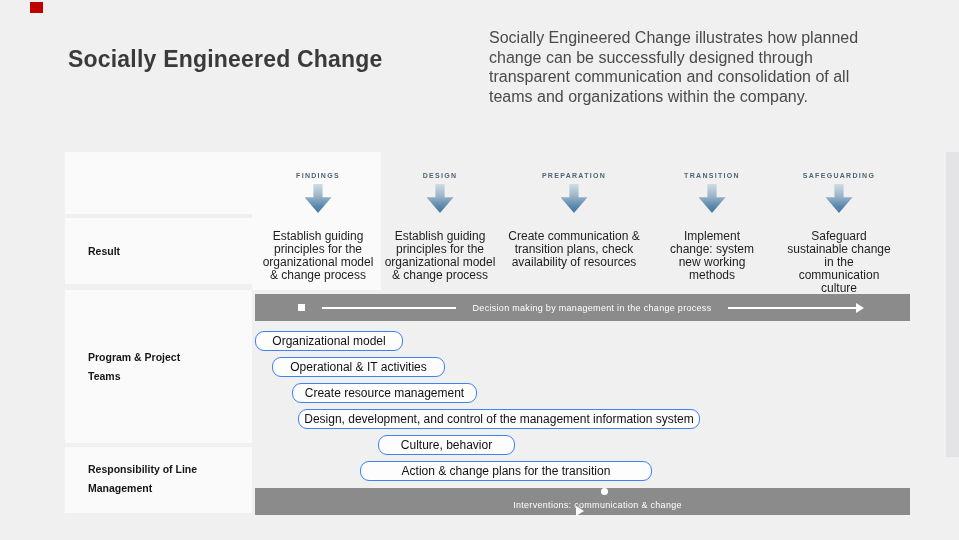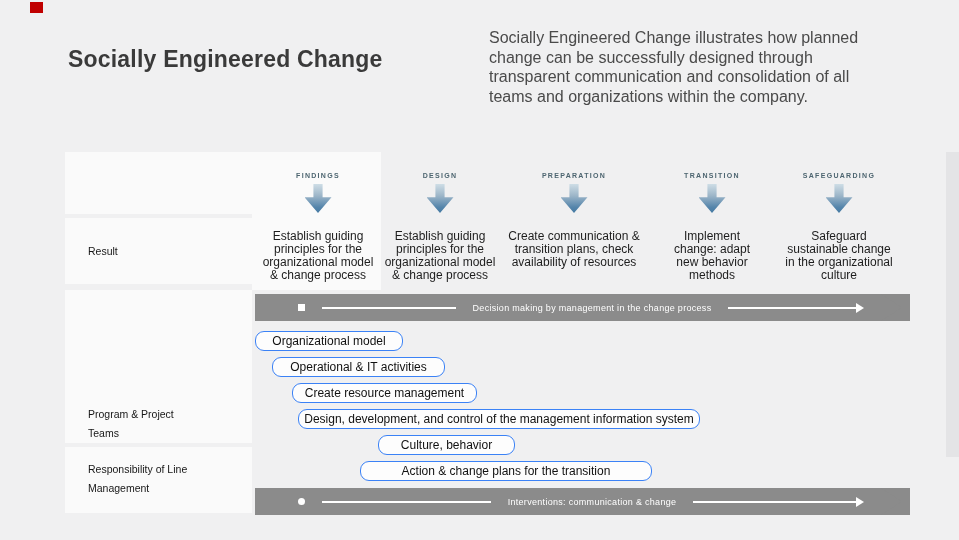--- a/index.html
+++ b/index.html
@@ -10,43 +10,43 @@
 
   .title{position:absolute;left:68px;top:46px;margin:0;font-size:23px;font-weight:bold;
          color:#3a3a3a;letter-spacing:0.2px;}
   .intro{position:absolute;left:489px;top:28px;width:372px;margin:0;font-size:16px;
          line-height:19.5px;color:#4a4a4a;}
 
   
   .card{position:absolute;left:65px;width:187px;background:#fafafa;display:flex;align-items:center;}
   .card-top{top:152px;height:62px;}
   .card-result{top:218px;height:66px;}
-  .card-teams{top:290px;height:153px;align-items:flex-end;}
+  .card-teams{top:290px;height:153px;}
   .card-line{top:447px;height:66px;}
-  .rowlabel{display:block;padding-left:23px;width:110px;font-size:10.5px;font-weight:normal;
+  .rowlabel{display:block;padding-left:23px;width:110px;font-size:10.5px;font-weight:bold;
             color:#161616;line-height:19px;}
   .card-line .rowlabel{align-self:flex-start;margin-top:13px;}
 
   .findings-card{position:absolute;left:252px;top:152px;width:129px;height:138px;background:#fafafa;}
   .right-strip{position:absolute;left:946px;top:152px;width:13px;height:305px;background:#e4e4e6;}
 
   
   .phase{position:absolute;top:172px;text-align:center;}
   .phase-header{font-size:7px;font-weight:bold;letter-spacing:1.3px;color:#4d6570;}
   .phase-arrow{margin-top:5px;height:29px;display:flex;justify-content:center;}
   .arrow-shape{width:27px;height:29px;
     background:linear-gradient(180deg,#cedde6 0%,#9db6c9 40%,#5585ab 80%,#457aa3 100%);
     clip-path:polygon(33% 0,67% 0,67% 46%,100% 46%,50% 100%,0 46%,33% 46%);}
   .phase-desc{margin-top:17px;font-size:12px;line-height:13px;color:#1d1d1d;}
 
   
   .band{position:absolute;left:255px;width:625px;height:27px;background:#8b8b8b;
         display:flex;align-items:center;padding-left:30px;}
   .band-decision{top:294px;}
-  .band-interventions{top:488px;}
+  .band-interventions{top:488px;flex-direction:column;}
   .band-tip{position:absolute;width:21px;height:27px;background:#8b8b8b;
             clip-path:polygon(0 0,100% 50%,0 100%);}
   .tip-decision{left:881px;top:294px;}
   .tip-interventions{left:881px;top:488px;}
   .bdot{width:7px;height:7px;background:#ffffff;margin-left:13px;flex:none;}
   .bdot.round{border-radius:50%;}
   .bline{flex:1;height:2px;background:#ffffff;margin:0 17px;position:relative;}
   .bline.arrowed{margin-right:48px;}
   .bline.arrowed::after{content:"";position:absolute;right:-2px;top:-4px;width:0;height:0;
         border-left:8px solid #ffffff;border-top:5px solid transparent;border-bottom:5px solid transparent;}
@@ -106,28 +106,28 @@
     <div class="phase-arrow">
         <div class="arrow-shape"></div>
       </div>
     <div class="phase-desc">Create communication &amp; transition plans, check availability of resources</div>
   </div>
   <div class="phase" style="left:664px;width:96px;">
     <div class="phase-header">TRANSITION</div>
     <div class="phase-arrow">
         <div class="arrow-shape"></div>
       </div>
-    <div class="phase-desc">Implement change: adapt new behavior methods</div>
+    <div class="phase-desc">Implement change: system new working methods</div>
   </div>
   <div class="phase" style="left:783px;width:112px;">
     <div class="phase-header">SAFEGUARDING</div>
     <div class="phase-arrow">
         <div class="arrow-shape"></div>
       </div>
-    <div class="phase-desc">Safeguard sustainable change in the organizational culture</div>
+    <div class="phase-desc">Safeguard sustainable change in the communication culture</div>
   </div>
 
   <div class="band band-decision">
     <span class="bdot"></span>
     <span class="bline"></span>
     <span class="btext">Decision making by management in the change process</span>
     <span class="bline arrowed"></span>
   </div>
   <div class="band-tip tip-decision"></div>
 

